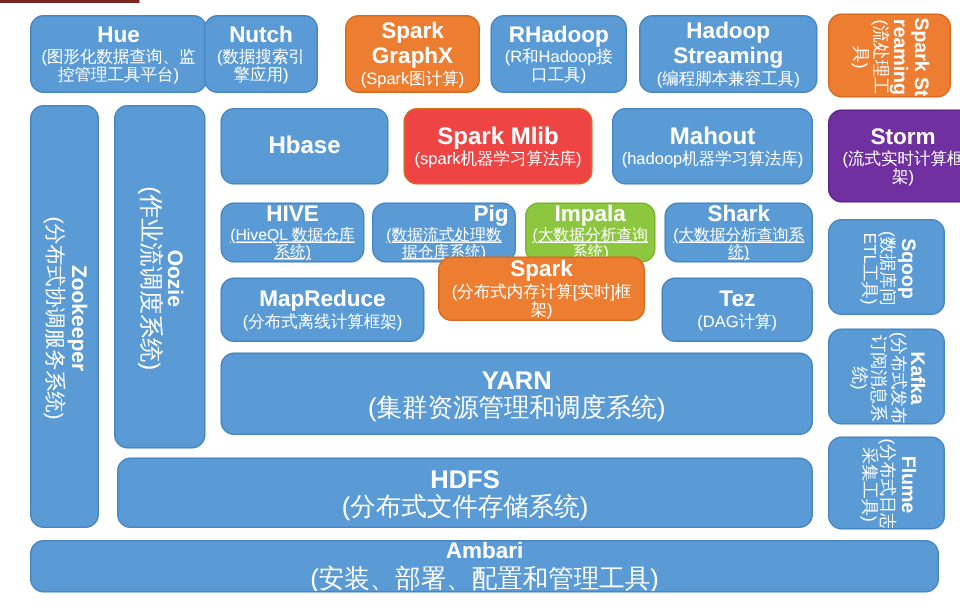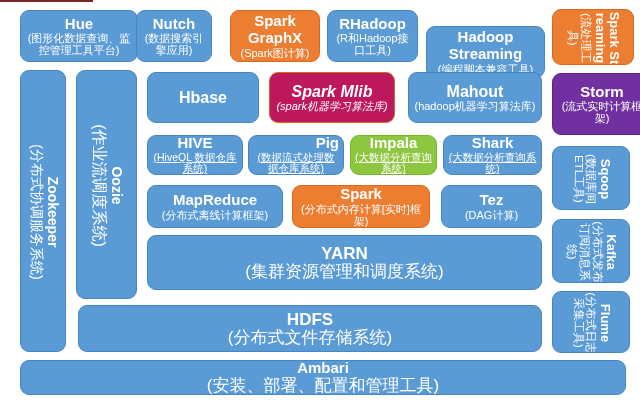--- a/index.html
+++ b/index.html
@@ -16,33 +16,33 @@
   .c-orange{background:#ED7D31;border:1px solid #d66a1e;}
   .c-green{background:#8DC63F;border:1px solid #79b32c;}
   .c-purple{background:#7030A0;border:1px solid #5e2389;}
   .t{font-weight:600;font-size:15px;line-height:1.12;}
   .s{font-size:11px;line-height:1.1;overflow-wrap:break-word;}
   
   .b-hue{left:20px;top:10px;width:118px;height:52px;}
   .b-nutch{left:136px;top:10px;width:76px;height:52px;}
   .b-graphx{left:230px;top:10px;width:90px;height:52px;}
   .b-rhadoop{left:327px;top:10px;width:91px;height:52px;}
-  .b-hstream{left:426px;top:10px;width:119px;height:52px;margin-top:16px;}
+  .b-hstream{left:426px;top:10px;width:119px;height:52px;}
   .b-sstream{left:552px;top:9px;width:82px;height:56px;padding:0;}
   .b-zookeeper{left:20px;top:70px;width:46px;height:282px;padding:0;}
   .b-oozie{left:76px;top:70px;width:61px;height:229px;padding:0;}
   .b-hbase{left:147px;top:72px;width:112px;height:51px;}
   .b-mlib{left:269px;top:72px;width:126px;height:51px;}
   .b-mahout{left:408px;top:72px;width:134px;height:51px;}
   .b-hive{left:147px;top:135px;width:96px;height:40px;}
   .b-pig{left:248px;top:135px;width:96px;height:40px;align-items:flex-end;}
   .b-impala{left:350px;top:135px;width:87px;height:40px;}
   .b-shark{left:443px;top:135px;width:99px;height:40px;}
   .b-mapreduce{left:147px;top:185px;width:136px;height:43px;}
-  .b-spark{left:292px;top:185px;width:138px;height:43px;}
+  .b-spark{left:292px;top:171px;width:138px;height:43px;}
   .b-tez{left:441px;top:185px;width:101px;height:43px;}
   .b-yarn{left:147px;top:235px;width:395px;height:55px;}
   .b-storm{left:552px;top:73px;width:100px;height:62px;}
   .b-sqoop{left:552px;top:146px;width:78px;height:64px;padding:0;}
   .b-kafka{left:552px;top:219px;width:78px;height:64px;padding:0;}
   .b-flume{left:552px;top:291px;width:78px;height:62px;padding:0;}
   .b-hdfs{left:78px;top:305px;width:464px;height:47px;}
   .b-ambari{left:20px;top:360px;width:606px;height:35px;}
   
   .b-hbase .t,.b-mlib .t,.b-mahout .t{font-size:16px;}
@@ -110,21 +110,21 @@
   <div class="box c-blue b-oozie" style="background-color: rgb(91, 155, 213);">
     <div class="vin r-oozie">
       <div class="t">Oozie</div>
       <div class="s">(作业流调度系统)</div>
     </div>
   </div>
 
   <div class="box c-blue b-hbase" style="background-color: rgb(91, 155, 213);">
     <div class="t">Hbase</div>
   </div>
-  <div class="box c-orange b-mlib" style="background-color: #be185d; font-style: italic;">
+  <div class="box c-orange b-mlib" style="background-color: #ef4444;">
     <div class="t">Spark Mlib</div>
     <div class="s">(spark机器学习算法库)</div>
   </div>
   <div class="box c-blue b-mahout" style="background-color: rgb(91, 155, 213);">
     <div class="t">Mahout</div>
     <div class="s">(hadoop机器学习算法库)</div>
   </div>
 
   <div class="box c-blue b-hive" style="background-color: rgb(91, 155, 213);">
     <div class="t">HIVE</div>

